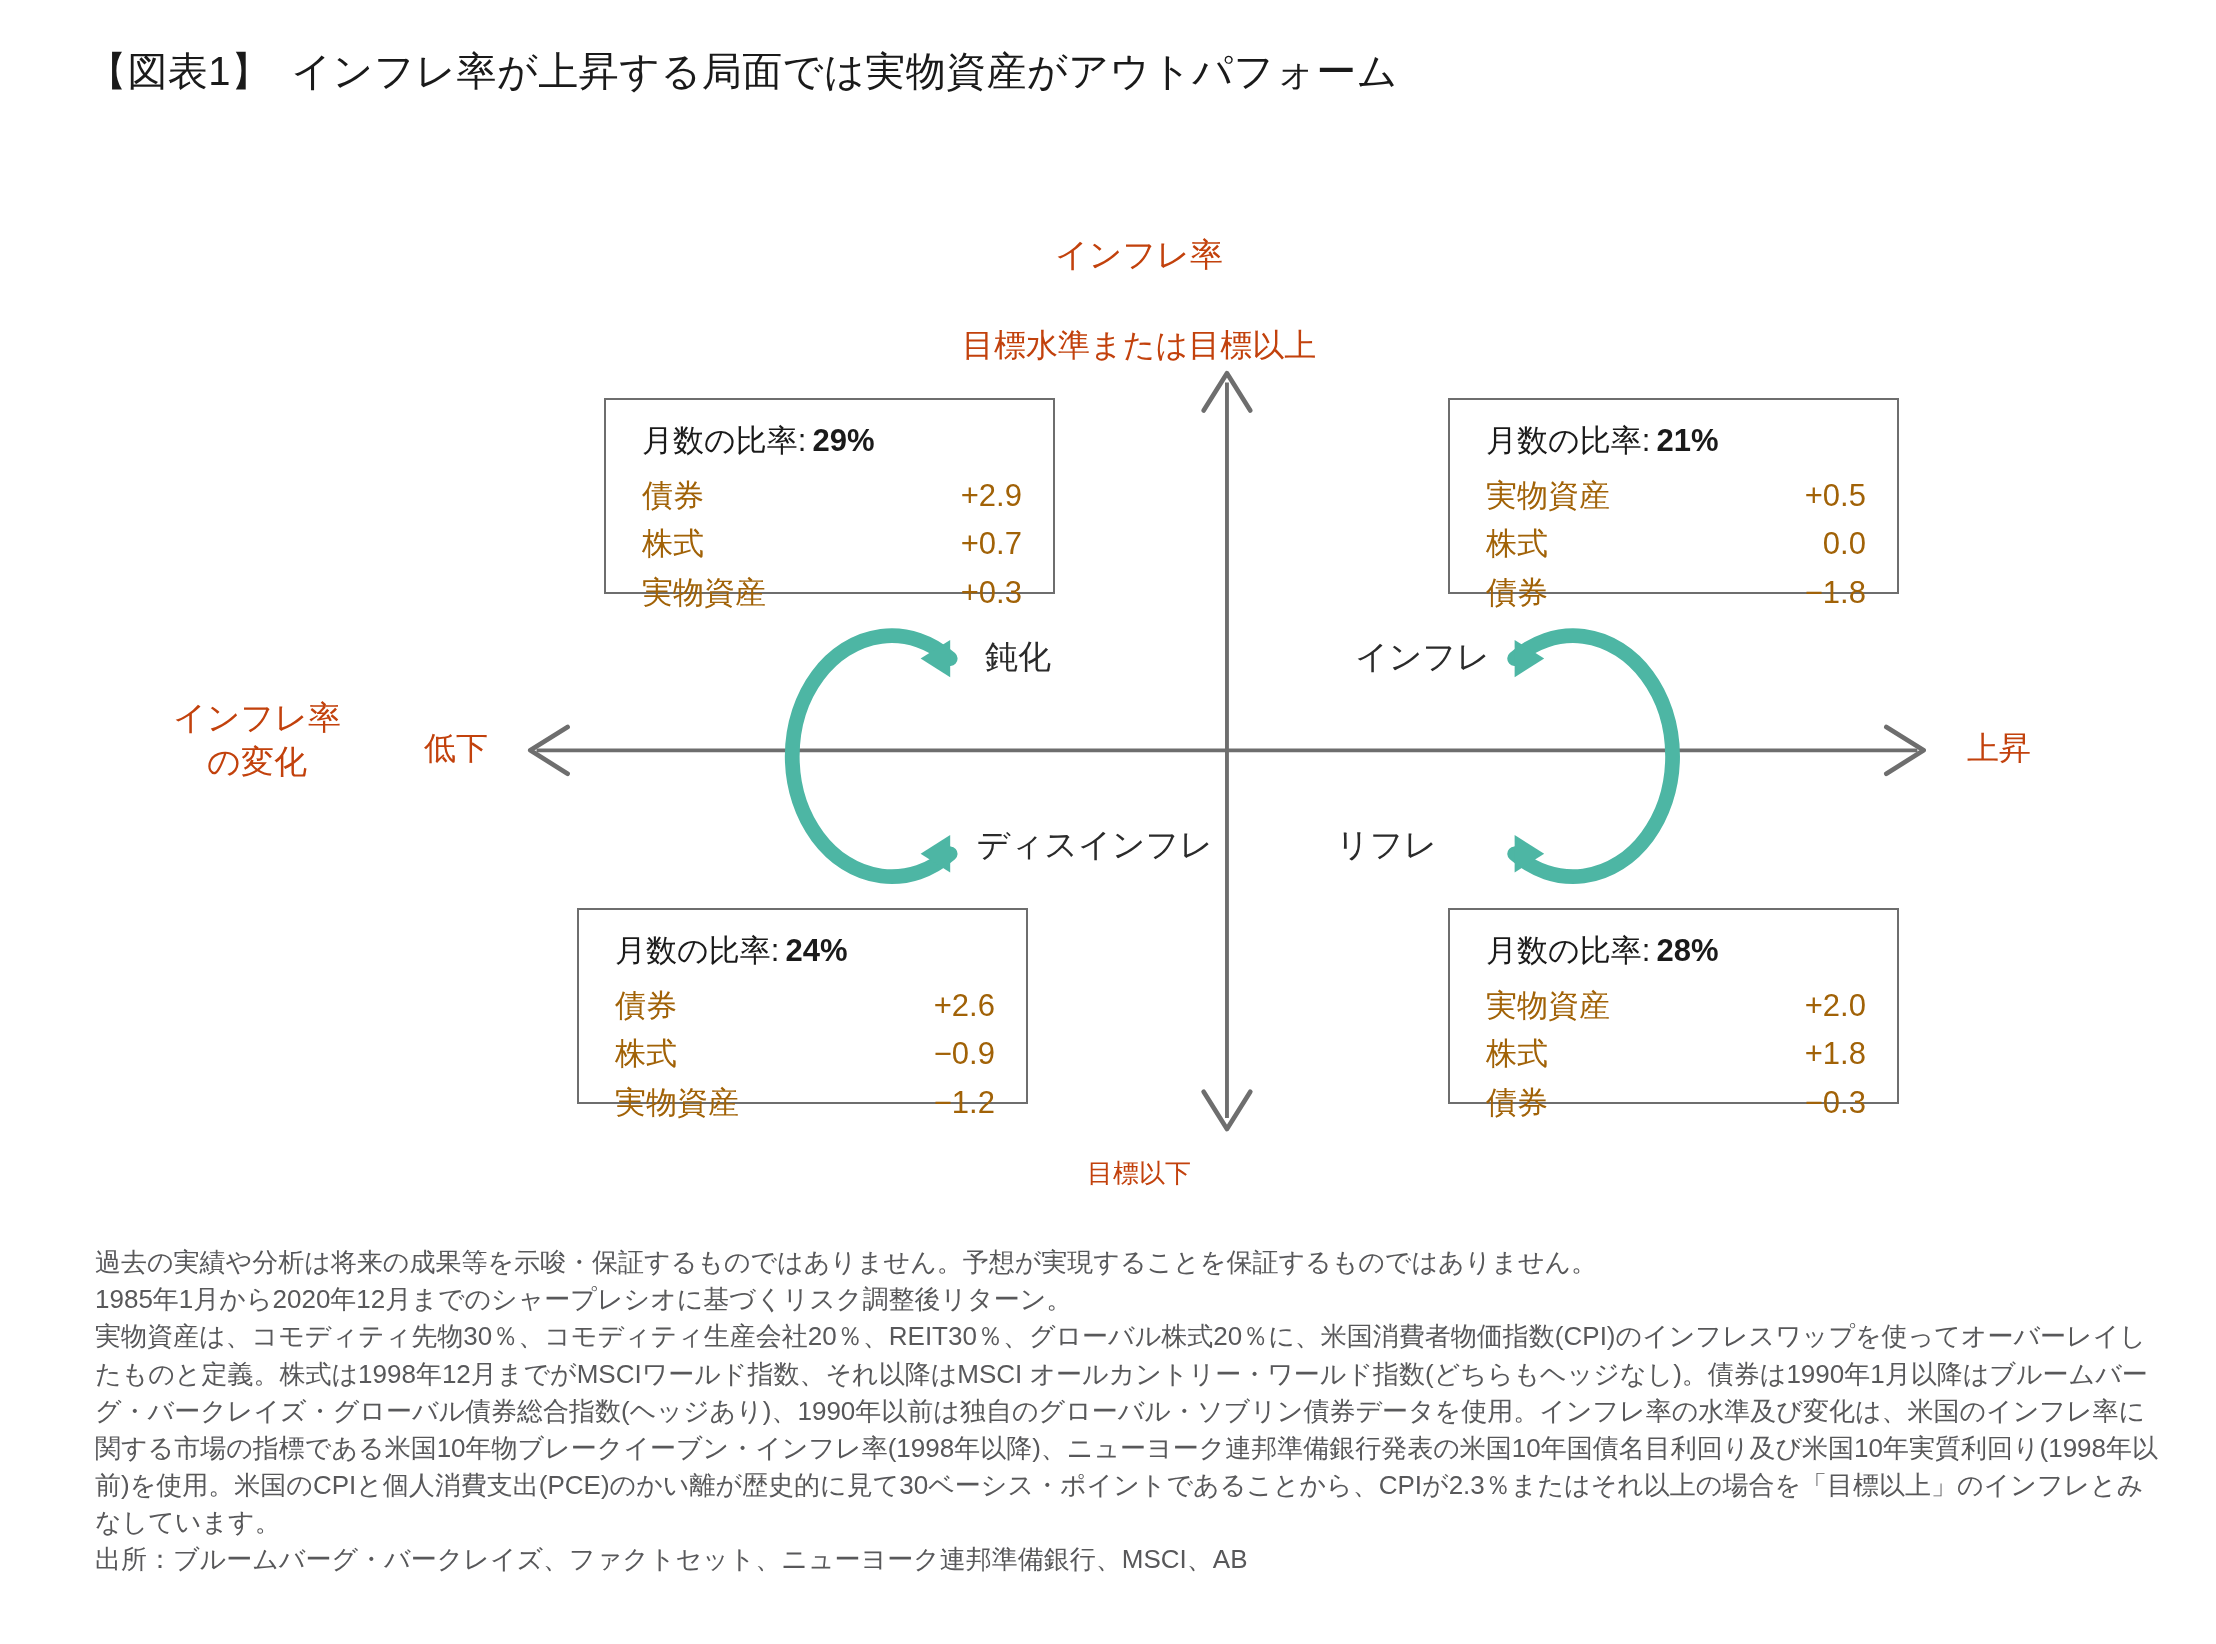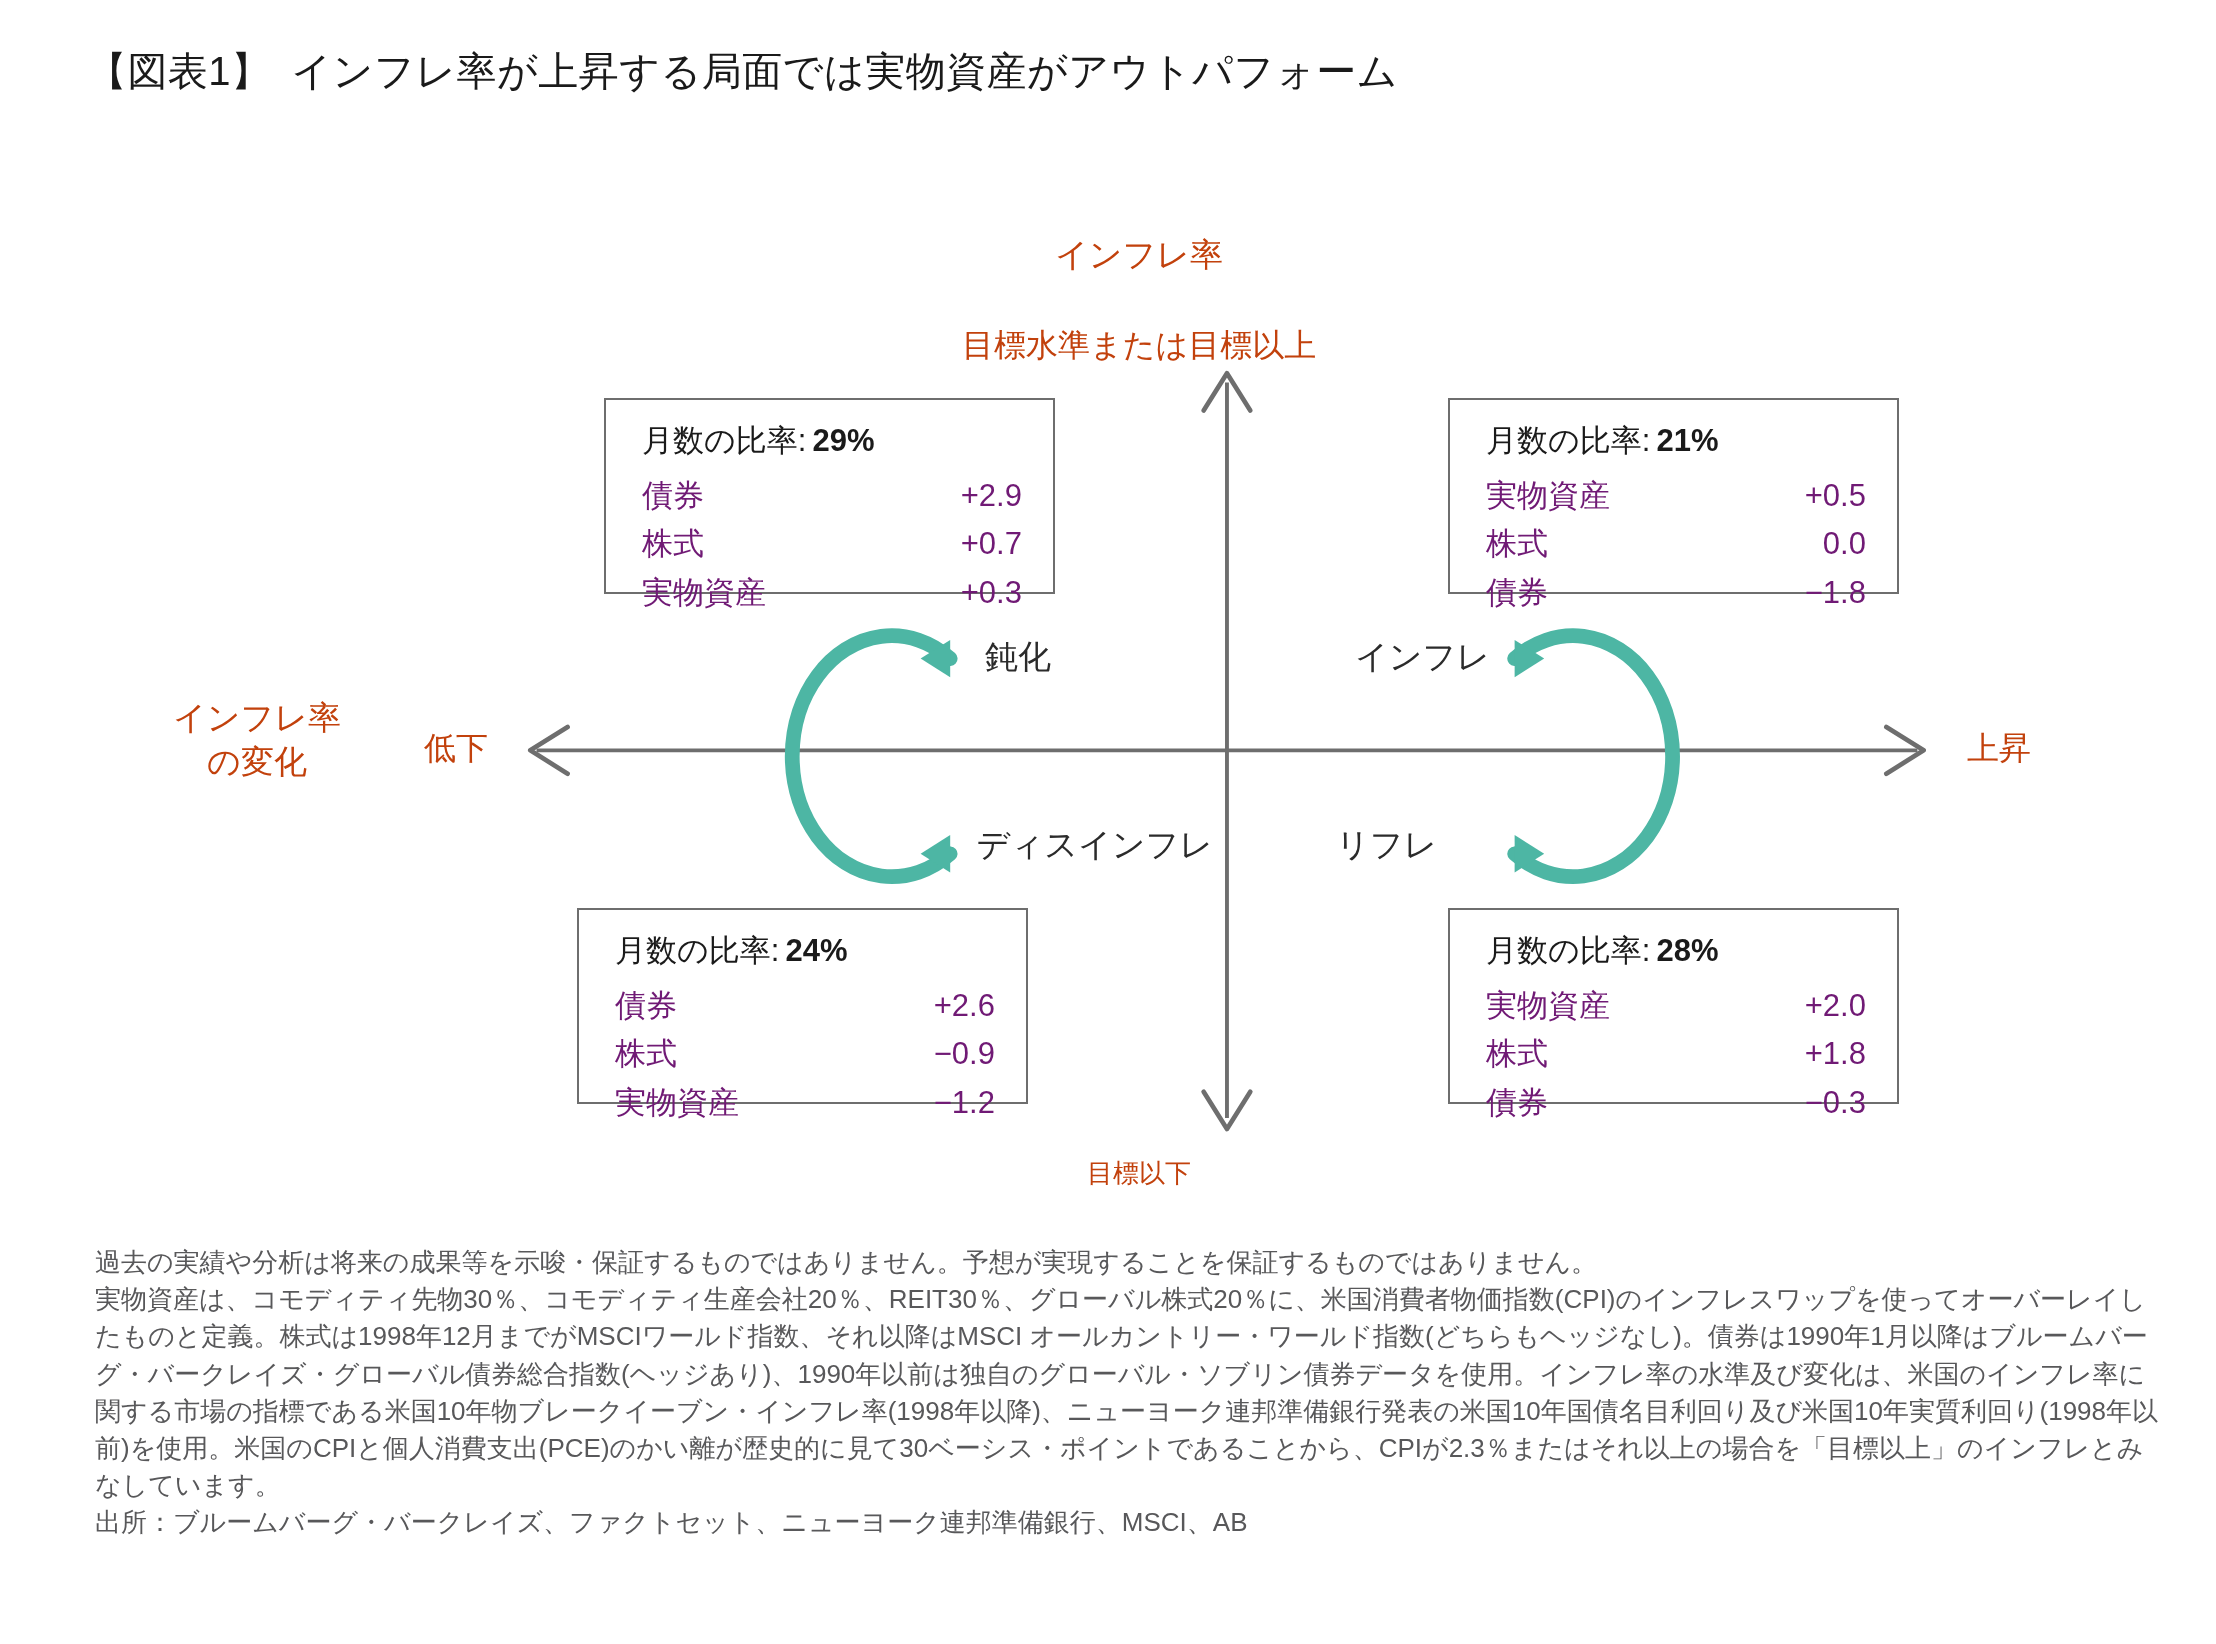--- a/index.html
+++ b/index.html
@@ -139,21 +139,21 @@
   }
   .box-head .pct {
     font-weight: bold;
     margin-left: 6.2px;
   }
   .box-row {
     display: flex;
     justify-content: space-between;
     align-items: baseline;
     font-size: 31px;
-    color: #701a75;
+    color: #a16207;
     line-height: 1.30;
     padding-right: 4.7px;
   }
   .box-row .lbl { white-space: nowrap; }
   .box-row .val { white-space: nowrap; margin-top: 8px; }
 
   
   #footnotes {
     position: absolute;
     left: 95px;
@@ -297,16 +297,17 @@
     <div class="box-row">
       <span class="lbl">債券</span>
       <span class="val">−0.3</span>
     </div>
   </div>
 
 </div>
 
 <div id="footnotes">
   <div class="fn-line">過去の実績や分析は将来の成果等を示唆・保証するものではありません。予想が実現することを保証するものではありません。</div>
+  <div class="fn-line">1985年1月から2020年12月までのシャープレシオに基づくリスク調整後リターン。</div>
   <div class="fn-para">実物資産は、コモディティ先物30％、コモディティ生産会社20％、REIT30％、グローバル株式20％に、米国消費者物価指数(CPI)のインフレスワップを使ってオーバーレイしたものと定義。株式は1998年12月までがMSCIワールド指数、それ以降はMSCI オールカントリー・ワールド指数(どちらもヘッジなし)。債券は1990年1月以降はブルームバーグ・バークレイズ・グローバル債券総合指数(ヘッジあり)、1990年以前は独自のグローバル・ソブリン債券データを使用。インフレ率の水準及び変化は、米国のインフレ率に関する市場の指標である米国10年物ブレークイーブン・インフレ率(1998年以降)、ニューヨーク連邦準備銀行発表の米国10年国債名目利回り及び米国10年実質利回り(1998年以前)を使用。米国のCPIと個人消費支出(PCE)のかい離が歴史的に見て30ベーシス・ポイントであることから、CPIが2.3％またはそれ以上の場合を「目標以上」のインフレとみなしています。</div>
   <div class="fn-line">出所：ブルームバーグ・バークレイズ、ファクトセット、ニューヨーク連邦準備銀行、MSCI、AB</div>
 </div>
 
 
 </body></html>

